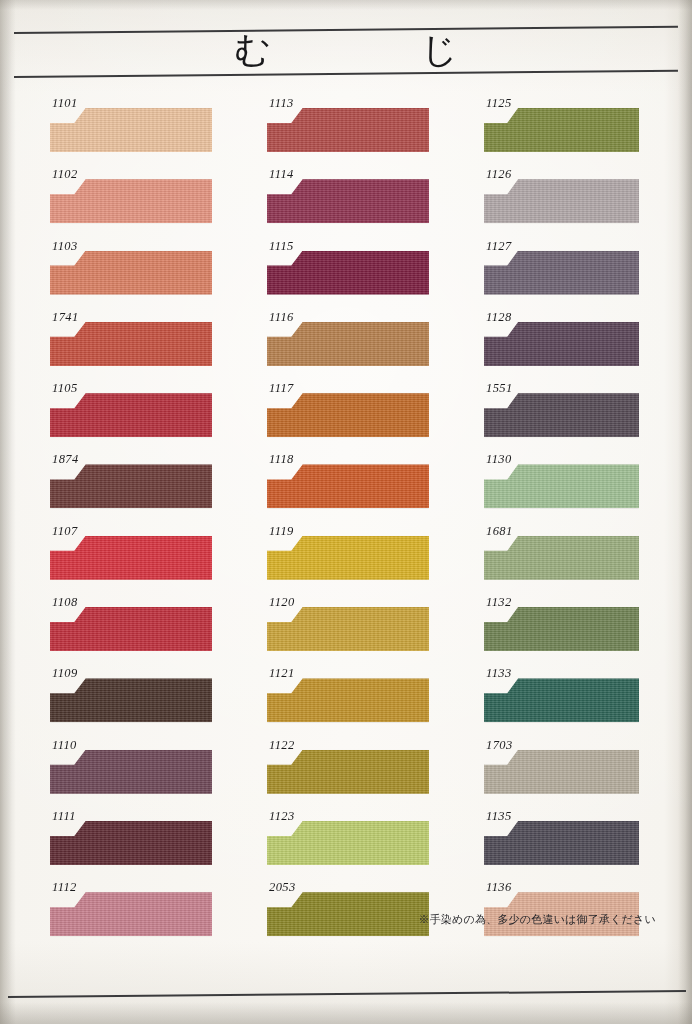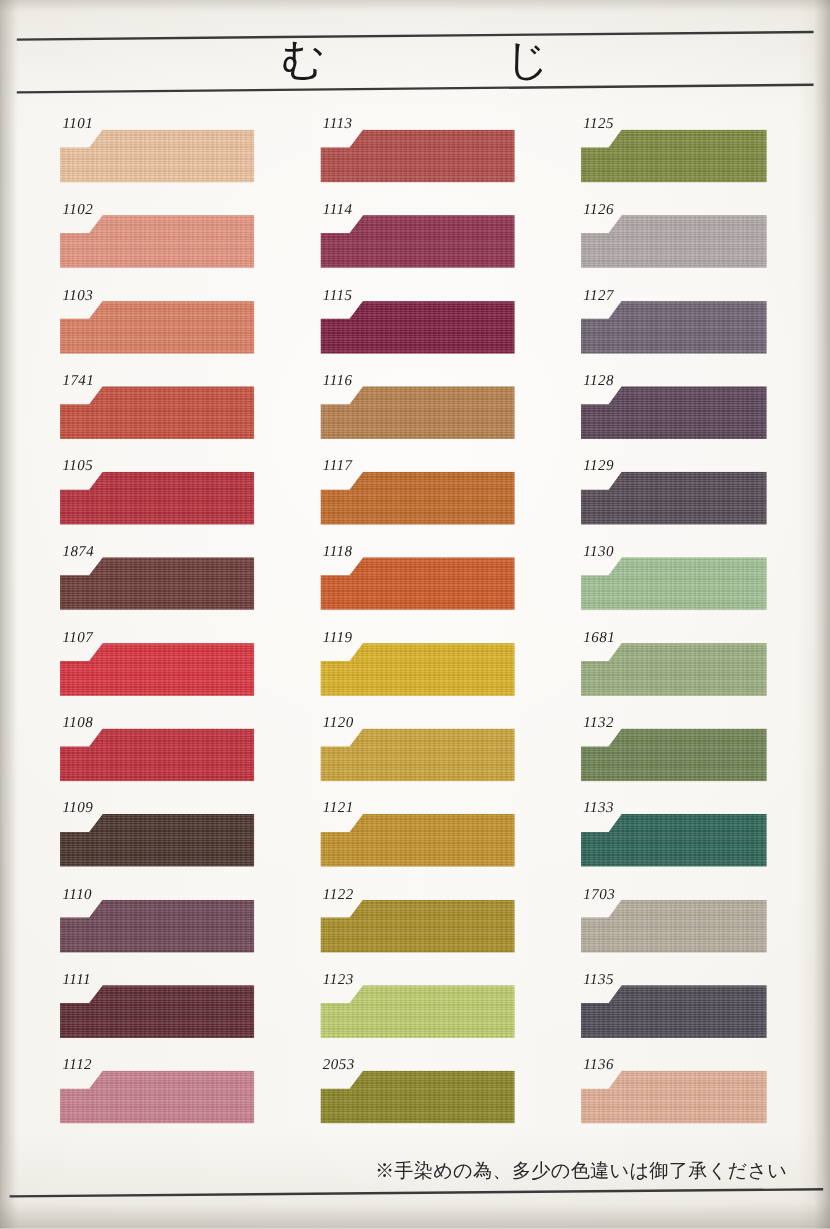--- a/index.html
+++ b/index.html
@@ -110,23 +110,23 @@
       repeating-linear-gradient(90deg,
         rgba(255,255,255,.05) 0px,rgba(255,255,255,.05) 2px,
         rgba(0,0,0,.035) 2px,rgba(0,0,0,.035) 4px);
     box-shadow:0 1px 2px rgba(90,85,78,.28);
   }
   #col-0 .swatch-chip,#col-1 .swatch-chip{width:162px;}
   #col-2 .swatch-chip{width:155px;}
 
   
   #footer-note{
-    position:absolute;right:36px;top:966px;
+    position:absolute;right:36px;top:912px;
     font-family:Liberation Mono, monospace;
-    font-size:16px;color:#26262a;
+    font-size:11px;color:#26262a;
     white-space:nowrap;letter-spacing:.2px;
   }
   #rule-footer{
     position:absolute;left:8px;top:996px;width:678px;height:2px;
     background:#3a3a3c;transform:rotate(-0.5deg);transform-origin:left center;
   }
 </style>
 </head>
 <body>
 
@@ -260,21 +260,21 @@
         <div class="swatch-row">
           <div class="swatch-chip" title="1127 muted purple" style="background-color: rgb(110, 98, 114);"></div>
           <div class="swatch-label">1127</div>
         </div>
         <div class="swatch-row">
           <div class="swatch-chip" title="1128 dark plum" style="background-color: rgb(90, 68, 87);"></div>
           <div class="swatch-label">1128</div>
         </div>
         <div class="swatch-row">
           <div class="swatch-chip" title="1129 charcoal purple" style="background-color: rgb(85, 74, 84);"></div>
-          <div class="swatch-label">1129</div>
+          <div class="swatch-label">1551</div>
         </div>
         <div class="swatch-row">
           <div class="swatch-chip" title="1130 soft green" style="background-color: rgb(159, 191, 148);"></div>
           <div class="swatch-label">1130</div>
         </div>
         <div class="swatch-row">
           <div class="swatch-chip" title="1131 sage green" style="background-color: rgb(154, 173, 126);"></div>
           <div class="swatch-label">1681</div>
         </div>
         <div class="swatch-row">

